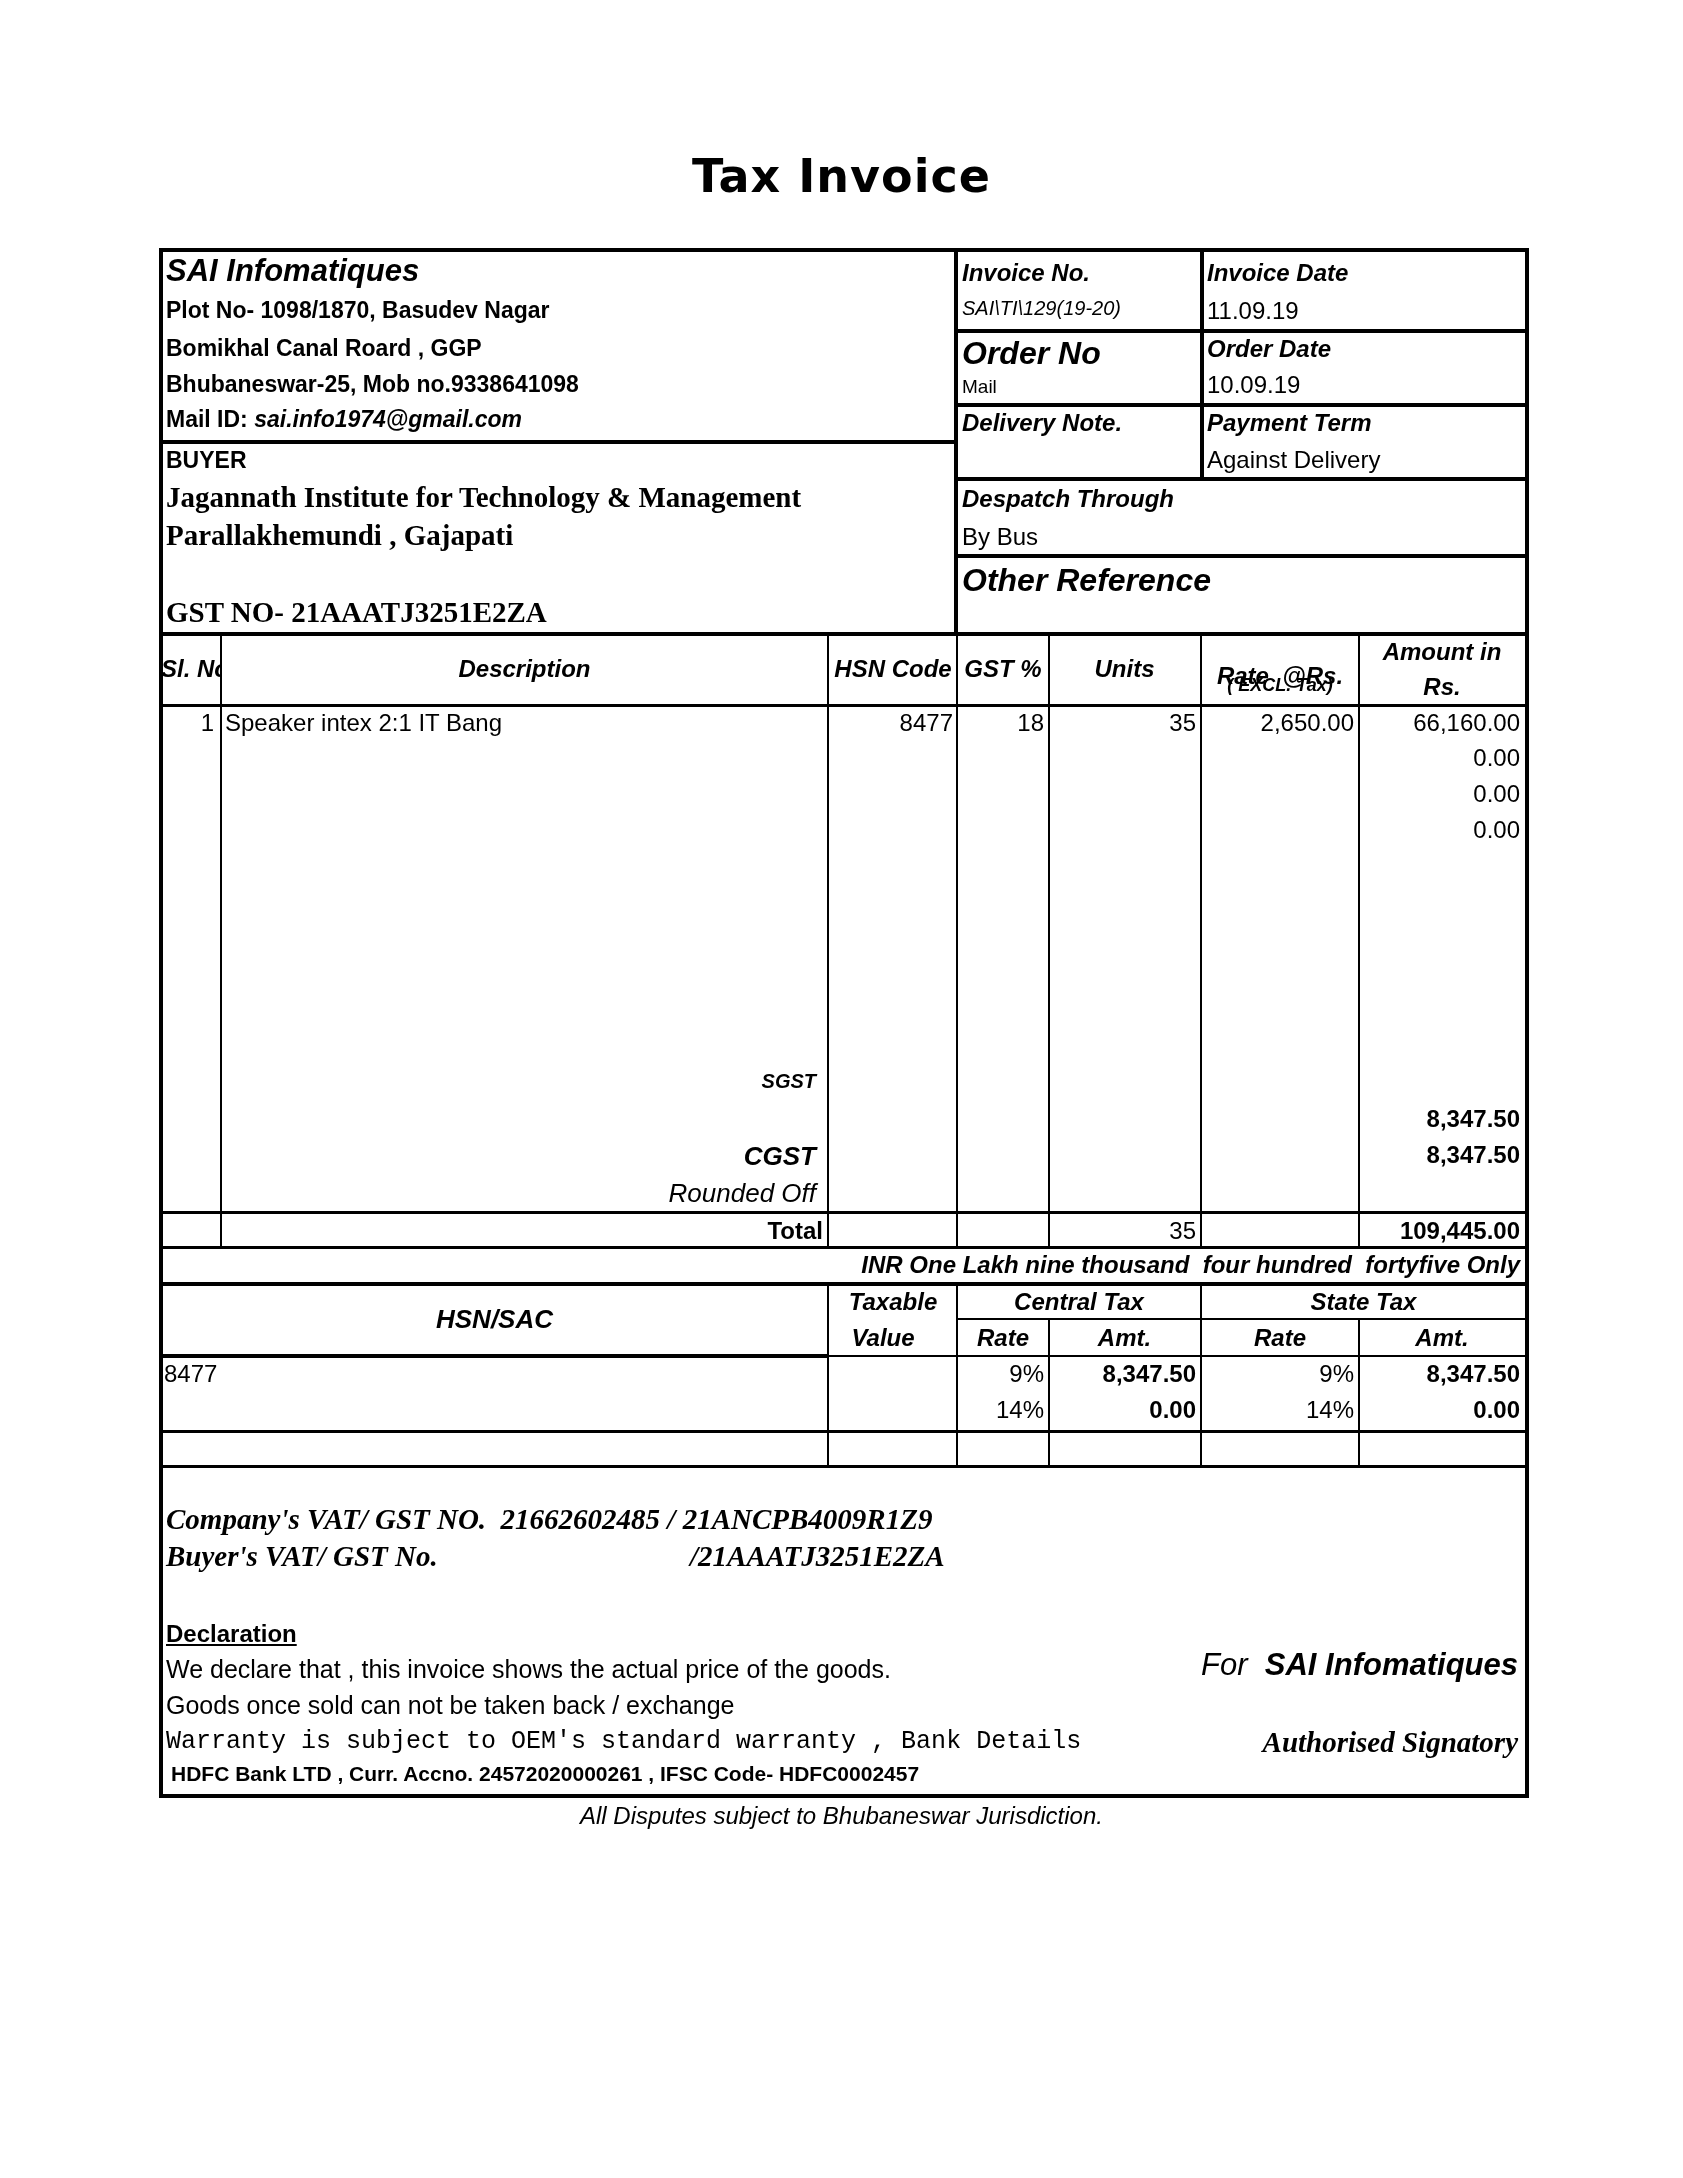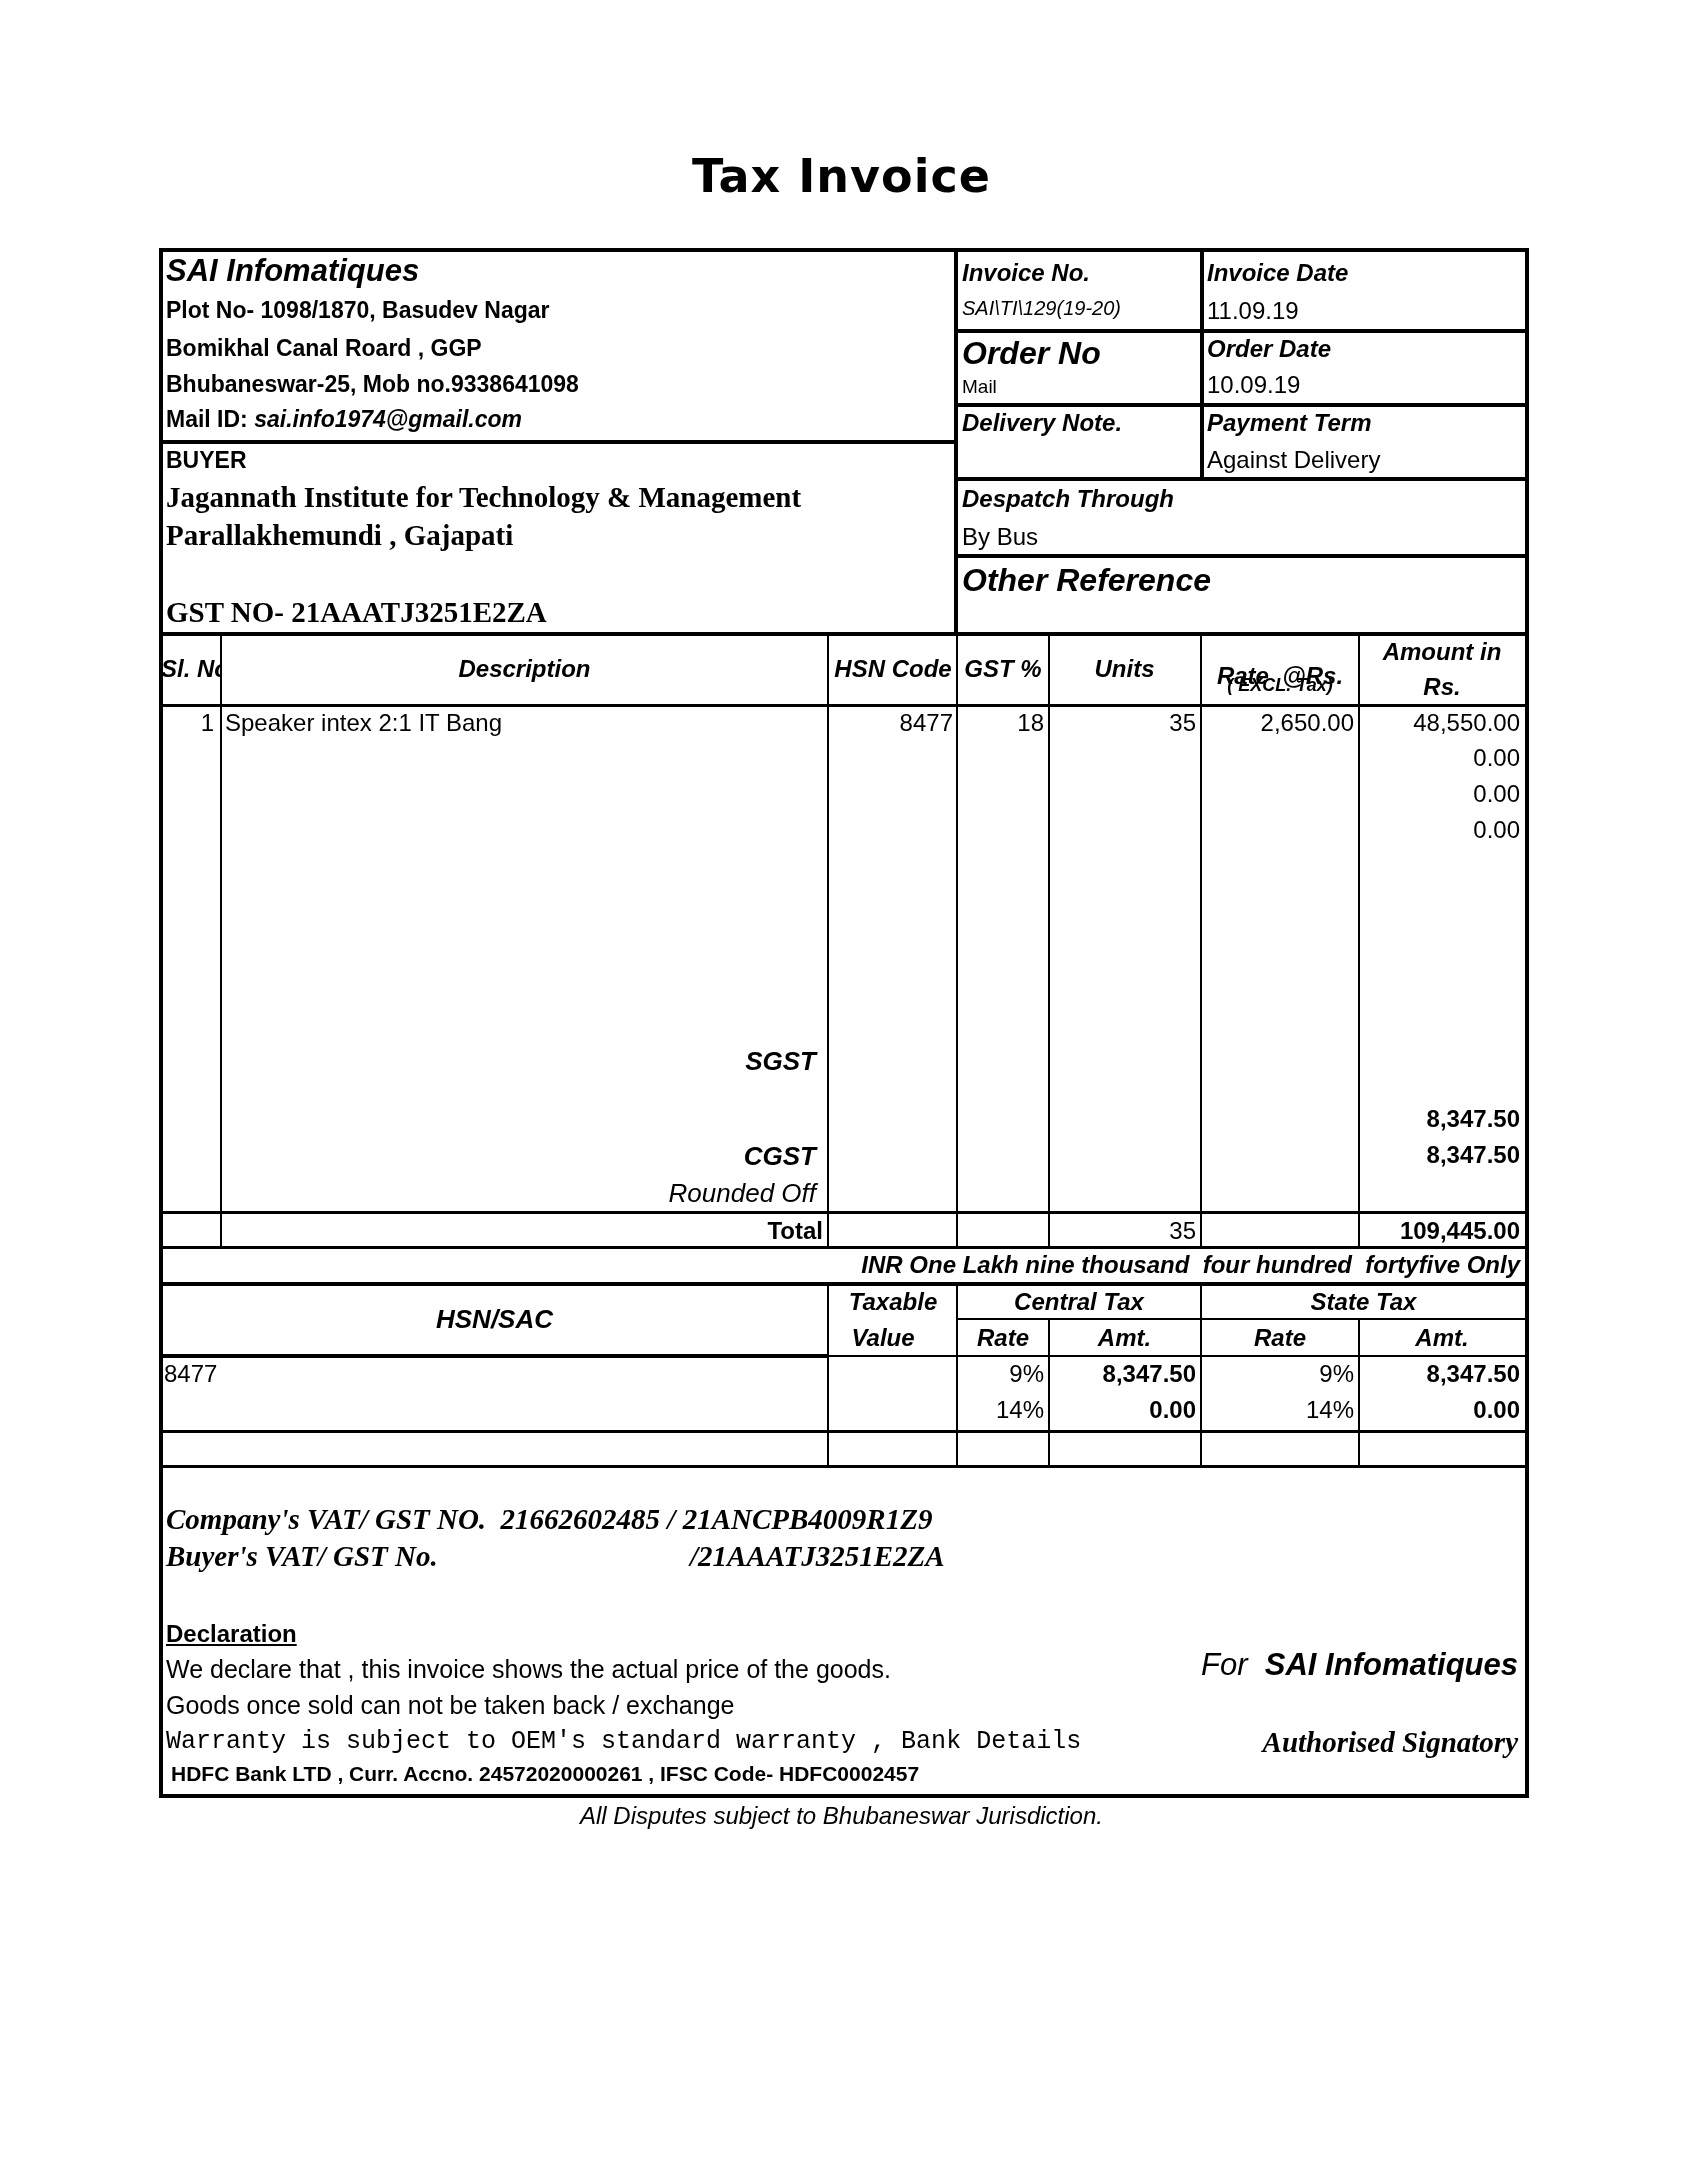--- a/index.html
+++ b/index.html
@@ -94,33 +94,33 @@
 <div class="abs bi c" style="left:1360px; top:638px; width:164px; font-size:24px;">Amount in</div>
 <div class="abs bi c" style="left:1360px; top:673px; width:164px; font-size:24px;">Rs.</div>
 
 <div>
   <div class="cell r" style="left:163px; top:709px; width:51px;">1</div>
   <div class="cell" style="left:225px; top:709px;">Speaker intex 2:1 IT Bang</div>
   <div class="cell r" style="left:829px; top:709px; width:124px;">8477</div>
   <div class="cell r" style="left:958px; top:709px; width:86px;">18</div>
   <div class="cell r" style="left:1050px; top:709px; width:146px;">35</div>
   <div class="cell r" style="left:1202px; top:709px; width:152px;">2,650.00</div>
-  <div class="cell r" style="left:1360px; top:709px; width:160px;">48,550.00</div>
+  <div class="cell r" style="left:1360px; top:709px; width:160px;">66,160.00</div>
 </div>
 <div>
   <div class="cell r" style="left:1360px; top:744px; width:160px;">0.00</div>
 </div>
 <div>
   <div class="cell r" style="left:1360px; top:780px; width:160px;">0.00</div>
 </div>
 <div>
   <div class="cell r" style="left:1360px; top:816px; width:160px;">0.00</div>
 </div>
 
-<div class="cell bi r" style="left:222px; top:1046px; width:594px; font-size:26px;">SGST</div>
+<div class="cell bi r" style="left:222px; top:1070px; width:594px; font-size:20px;">SGST</div>
 <div class="cell b r" style="left:1360px; top:1105px; width:160px;">8,347.50</div>
 <div class="cell bi r" style="left:222px; top:1141px; width:594px; font-size:26px;">CGST</div>
 <div class="cell b r" style="left:1360px; top:1141px; width:160px;">8,347.50</div>
 <div class="cell i r" style="left:222px; top:1178px; width:594px; font-size:26px;">Rounded Off</div>
 <div class="cell r" style="left:1360px; top:1178px; width:160px;"></div>
 
 <div class="hl" style="left:159px; top:1211px; width:1369px; height:3px;"></div>
 <div class="cell b r" style="left:222px; top:1217px; width:601px;">Total</div>
 <div class="cell r" style="left:1050px; top:1217px; width:146px;">35</div>
 <div class="cell b r" style="left:1360px; top:1217px; width:160px;">109,445.00</div>

